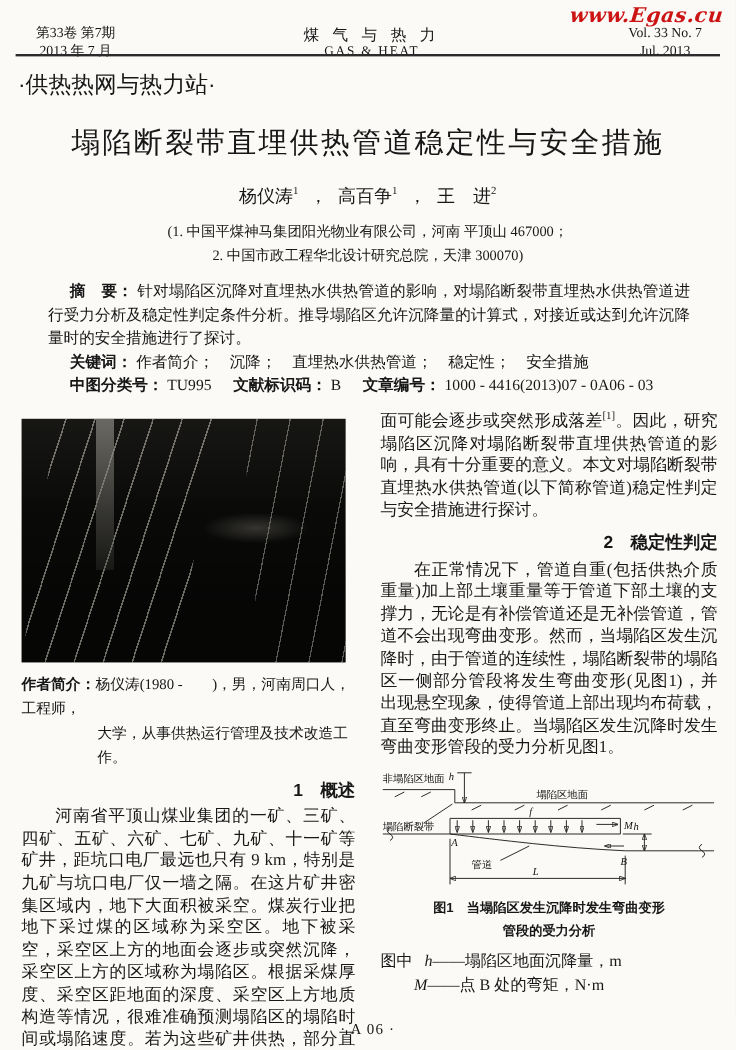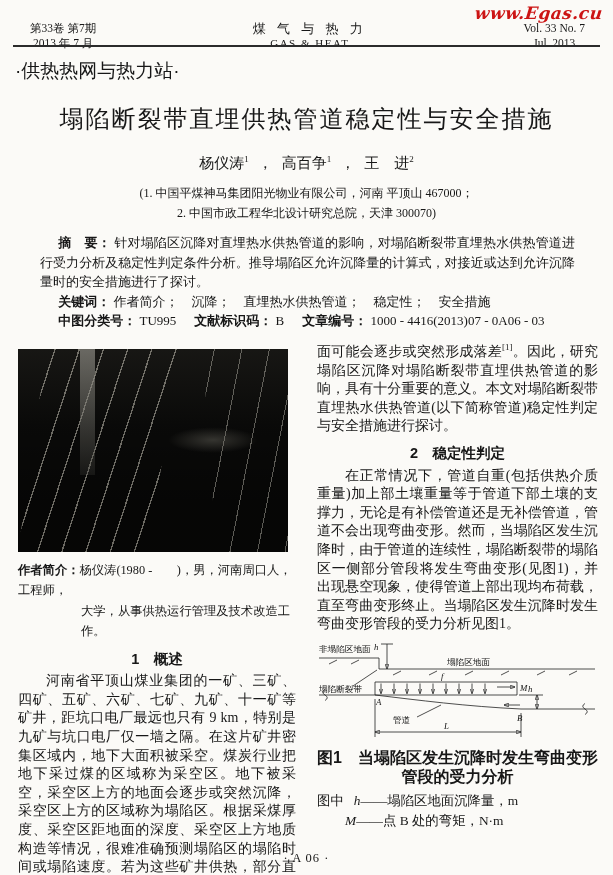--- a/index.html
+++ b/index.html
@@ -38,21 +38,21 @@
     font-size:13px;line-height:19.6px;text-align:justify;}
   .abstract p{margin:0;text-indent:1.4em;}
   .lbl{font-family:"Liberation Sans", sans-serif;font-weight:bold;}
   .clc span.gap{padding-left:18px;}
   
   .col{position:absolute;top:343px;font-size:14px;line-height:18.6px;text-align:justify;}
   .col-left{left:18px;width:278px;}
   .col-right{left:317px;width:281px;}
   .col p.body{margin:0;text-indent:2em;}
   .col p.cont{margin:0;}
-  h2.sec{font-family:"Liberation Sans", sans-serif;font-size:14.5px;font-weight:bold;margin:8px 0 4px 0;text-align:center;}
+  h2.sec{font-family:"Liberation Sans", sans-serif;font-size:14.5px;font-weight:bold;margin:8px 0 4px 0;text-align:right;}
   
   .photo{position:relative;width:270px;height:203px;margin-top:6px;background:#0a0a09;overflow:hidden;}
   .photo .shade{position:absolute;inset:0;
     background:linear-gradient(to bottom, rgba(70,68,60,.22), rgba(0,0,0,.05) 38%, rgba(0,0,0,.4) 75%);}
   .photo .streakL{position:absolute;left:14px;top:-12px;width:130px;height:240px;
     background:repeating-linear-gradient(100deg, rgba(0,0,0,0) 0 11px, rgba(218,214,200,.6) 11px 12.3px, rgba(0,0,0,0) 12.3px 23px);
     transform:rotate(8deg);opacity:.8;}
   .photo .streakR{position:absolute;right:-8px;top:-10px;width:86px;height:235px;
     background:repeating-linear-gradient(105deg, rgba(0,0,0,0) 0 13px, rgba(205,202,190,.5) 13px 14px, rgba(0,0,0,0) 14px 27px);
     transform:rotate(-4deg);opacity:.85;}
@@ -64,21 +64,21 @@
   .bio{margin-top:8px;font-size:12.3px;line-height:20.4px;text-align:left;}
   .bio p{margin:0;}
   .bio .l2{padding-left:63px;}
   
   .fig{display:block;margin:4px auto 0 auto;}
   .fig line,.fig path{stroke:#222;stroke-width:.8;fill:none;}
   .fig text{fill:#111;font-family:"Liberation Serif", serif;}
   .fig text.cn{font-size:8.6px;}
   .fig text.it{font-style:italic;font-size:8.8px;}
   .caption{margin-top:2px;text-align:center;font-family:"Liberation Sans", sans-serif;
-    font-weight:bold;font-size:16px;line-height:19px;}
+    font-weight:bold;font-size:11px;line-height:19px;}
   .caption p{margin:0;}
   .legend{margin-top:5px;font-size:13.4px;line-height:19.6px;text-align:left;}
   .legend p{margin:0;padding-left:74px;}
   .legend p.first{text-indent:-74px;}
   .legend p.rest{text-indent:-46px;}
   .legend .intro{margin-right:10px;}
   .legend .sym{font-style:italic;}
   
   .footer{position:absolute;bottom:9px;left:0;width:100%;text-align:center;font-size:12.5px;letter-spacing:1px;}
 </style>

